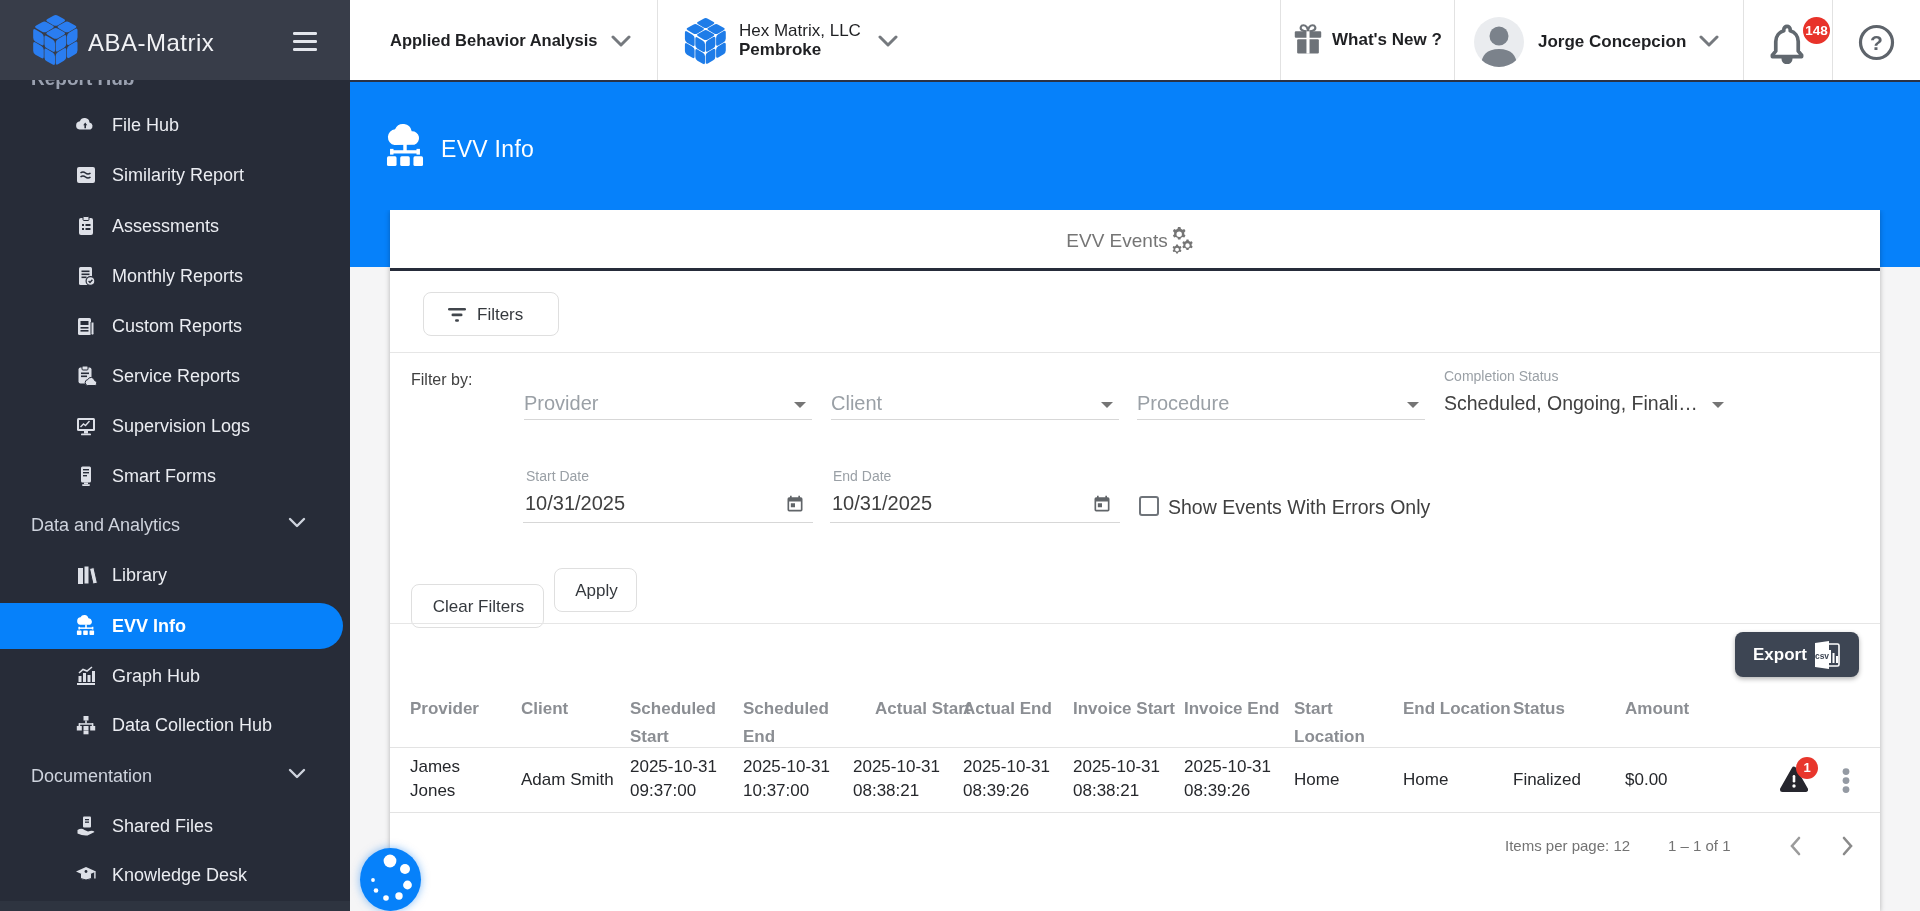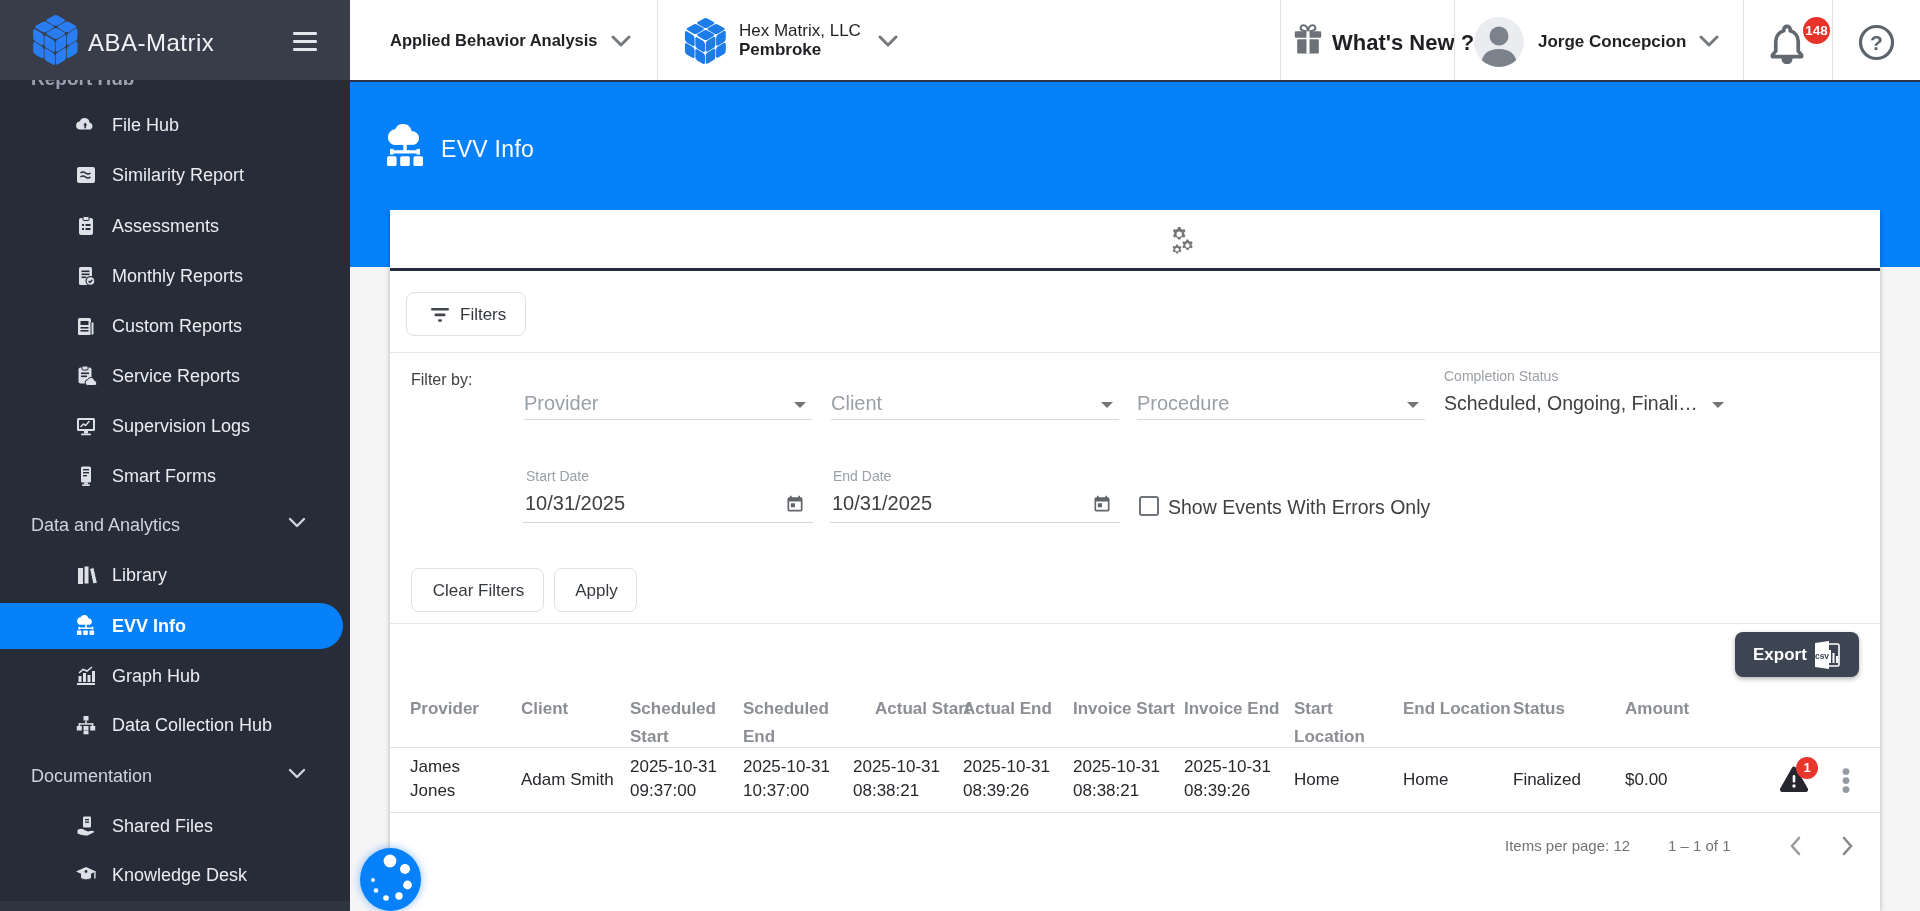--- a/index.html
+++ b/index.html
@@ -249,21 +249,21 @@
   <svg style="position:absolute;left:528px;top:35px;" width="20" height="12" viewBox="0 0 20 12">
       <path d="M2 2 L10 10 L18 2" fill="none" stroke="#75797e" stroke-width="3" stroke-linecap="round" stroke-linejoin="round"></path>
     </svg>
   <div class="vdiv" style="left:930px;"></div>
   <svg style="position:absolute;left:941px;top:23px;" width="34" height="32" viewBox="0 0 24 23">
     <path d="M11 6 C8.5 6 6.2 4.8 6.8 2.9 C7.4 1.2 9.8 1.3 11 2.8 C11.6 3.6 11.9 4.7 12 6 M13 6 C15.5 6 17.8 4.8 17.2 2.9 C16.6 1.2 14.2 1.3 13 2.8 C12.4 3.6 12.1 4.7 12 6" fill="none" stroke="#6d7278" stroke-width="1.5"></path>
     <rect x="2.5" y="6" width="19" height="4.6" rx="0.8" fill="#6d7278"></rect>
     <rect x="4.2" y="11.6" width="15.6" height="10.4" rx="0.8" fill="#6d7278"></rect>
     <rect x="10.9" y="6" width="2.2" height="16" fill="#fff"></rect>
   </svg>
-  <div class="htext" style="left:982px;top:30px;font-size:22px;font-weight:700;">What's New ?</div>
+  <div class="htext" style="left:982px;top:30px;font-size:17px;font-weight:700;">What's New ?</div>
   <div class="vdiv" style="left:1104px;"></div>
 
   <div style="position:absolute;left:1124px;top:17px;width:50px;height:50px;border-radius:50%;background:#eaecef;overflow:hidden;">
     <svg width="50" height="50" viewBox="0 0 50 50">
       <circle cx="25" cy="19" r="9.5" fill="#7b828b"></circle>
       <path d="M7 50 Q7 32 25 32 Q43 32 43 50 Z" fill="#7b828b"></path>
     </svg>
   </div>
   <div class="htext" style="left:1188px;top:32px;font-size:17px;font-weight:700;">Jorge Concepcion</div>
   <svg style="position:absolute;left:1349px;top:35px;" width="20" height="12" viewBox="0 0 20 12">
@@ -313,30 +313,31 @@
     <rect x="18" y="13.5" width="1.8" height="3" fill="#fff"></rect>
     <rect x="2.6" y="17.4" width="5" height="5" rx="0.8" fill="#fff"></rect>
     <rect x="9.5" y="17.4" width="5" height="5" rx="0.8" fill="#fff"></rect>
     <rect x="16.4" y="17.4" width="5" height="5" rx="0.8" fill="#fff"></rect>
   </svg>
   <div class="title">EVV Info</div>
 </div>
 
 <div id="card">
   <div id="tabbar">
+      <div class="t">EVV Events</div>
     <svg style="position:absolute;left:778px;top:15px;" width="28" height="30" viewBox="0 0 28 30">
       <g fill="#757575">
         <path d="M10 2 l2.4 0 .5 1.8a6 6 0 0 1 1.6.9l1.8-.6 1.2 2-1.3 1.3a6 6 0 0 1 0 1.8l1.3 1.3-1.2 2-1.8-.6a6 6 0 0 1-1.6.9l-.5 1.8h-2.4l-.5-1.8a6 6 0 0 1-1.6-.9l-1.8.6-1.2-2 1.3-1.3a6 6 0 0 1 0-1.8L4.9 6.1l1.2-2 1.8.6a6 6 0 0 1 1.6-.9zM11.2 6.6a2.7 2.7 0 1 0 0 5.4 2.7 2.7 0 0 0 0-5.4z"></path>
         <path d="M18.5 14.5 l2 0 .4 1.5a5 5 0 0 1 1.3.75l1.5-.5 1 1.7-1.1 1.1a5 5 0 0 1 0 1.5l1.1 1.1-1 1.7-1.5-.5a5 5 0 0 1-1.3.75l-.4 1.5h-2l-.4-1.5a5 5 0 0 1-1.3-.75l-1.5.5-1-1.7 1.1-1.1a5 5 0 0 1 0-1.5l-1.1-1.1 1-1.7 1.5.5a5 5 0 0 1 1.3-.75zM19.5 18.3a2.2 2.2 0 1 0 0 4.4 2.2 2.2 0 0 0 0-4.4z"></path>
         <path d="M8.2 19.5 l1.7 0 .35 1.3a4.2 4.2 0 0 1 1.1.64l1.3-.42.85 1.45-.95.95a4.2 4.2 0 0 1 0 1.27l.95.95-.85 1.45-1.3-.42a4.2 4.2 0 0 1-1.1.64l-.35 1.3H8.2l-.35-1.3a4.2 4.2 0 0 1-1.1-.64l-1.3.42-.85-1.45.95-.95a4.2 4.2 0 0 1 0-1.27l-.95-.95.85-1.45 1.3.42a4.2 4.2 0 0 1 1.1-.64zM9.05 22.7a1.9 1.9 0 1 0 0 3.8 1.9 1.9 0 0 0 0-3.8z"></path>
       </g>
     </svg>
   </div>
 
-  <div class="btn" style="left:16px;top:82px;width:120px;height:44px;">
+  <div class="btn" style="left:33px;top:82px;width:136px;height:44px;">
     <svg style="position:absolute;left:23px;top:13px;" width="20" height="18" viewBox="0 0 20 18">
       <rect x="1" y="2" width="18" height="2.6" rx="1.3" fill="#41464c"></rect>
       <rect x="4.5" y="7.6" width="11" height="2.6" rx="1.3" fill="#41464c"></rect>
       <rect x="8" y="13.2" width="4" height="2.6" rx="1.3" fill="#41464c"></rect>
     </svg>
     <div style="position:absolute;left:53px;top:12px;font-size:17px;color:#35393e;">Filters</div>
   </div>
   <div class="hdiv" style="top:142px;"></div>
 
   <div class="fieldval" style="left:21px;top:161px;font-size:16px;">Filter by:</div>
@@ -367,21 +368,21 @@
   <div class="fieldlbl" style="left:443px;top:258px;">End Date</div>
   <div class="fieldval" style="left:442px;top:282px;">10/31/2025</div>
   <svg style="position:absolute;left:702px;top:284px;" width="20" height="20" viewBox="0 0 24 24">
       <path d="M19 4h-1V2h-2v2H8V2H6v2H5a2 2 0 0 0-2 2v13a2 2 0 0 0 2 2h14a2 2 0 0 0 2-2V6a2 2 0 0 0-2-2zm0 15H5V9h14zM7 11h5v5H7z" fill="#616569"></path>
     </svg>
   <div class="uline" style="left:440px;top:312px;width:290px;"></div>
 
   <div style="position:absolute;left:749px;top:286px;width:20px;height:20px;border:2px solid #6f747a;border-radius:3px;"></div>
   <div class="fieldval" style="left:778px;top:286px;font-size:19.5px;">Show Events With Errors Only</div>
 
-  <div class="btn" style="left:21px;top:358px;width:133px;height:44px;">
+  <div class="btn" style="left:21px;top:374px;width:133px;height:44px;">
       <div style="position:absolute;width:133px;top:12px;font-weight:500;">Clear Filters</div>
     </div>
   <div class="btn" style="left:164px;top:358px;width:83px;height:44px;">
       <div style="position:absolute;width:83px;top:12px;font-weight:500;">Apply</div>
     </div>
 
   <div class="hdiv" style="top:413px;"></div>
 
   <div id="exportbtn">
     <div class="t">Export</div>

